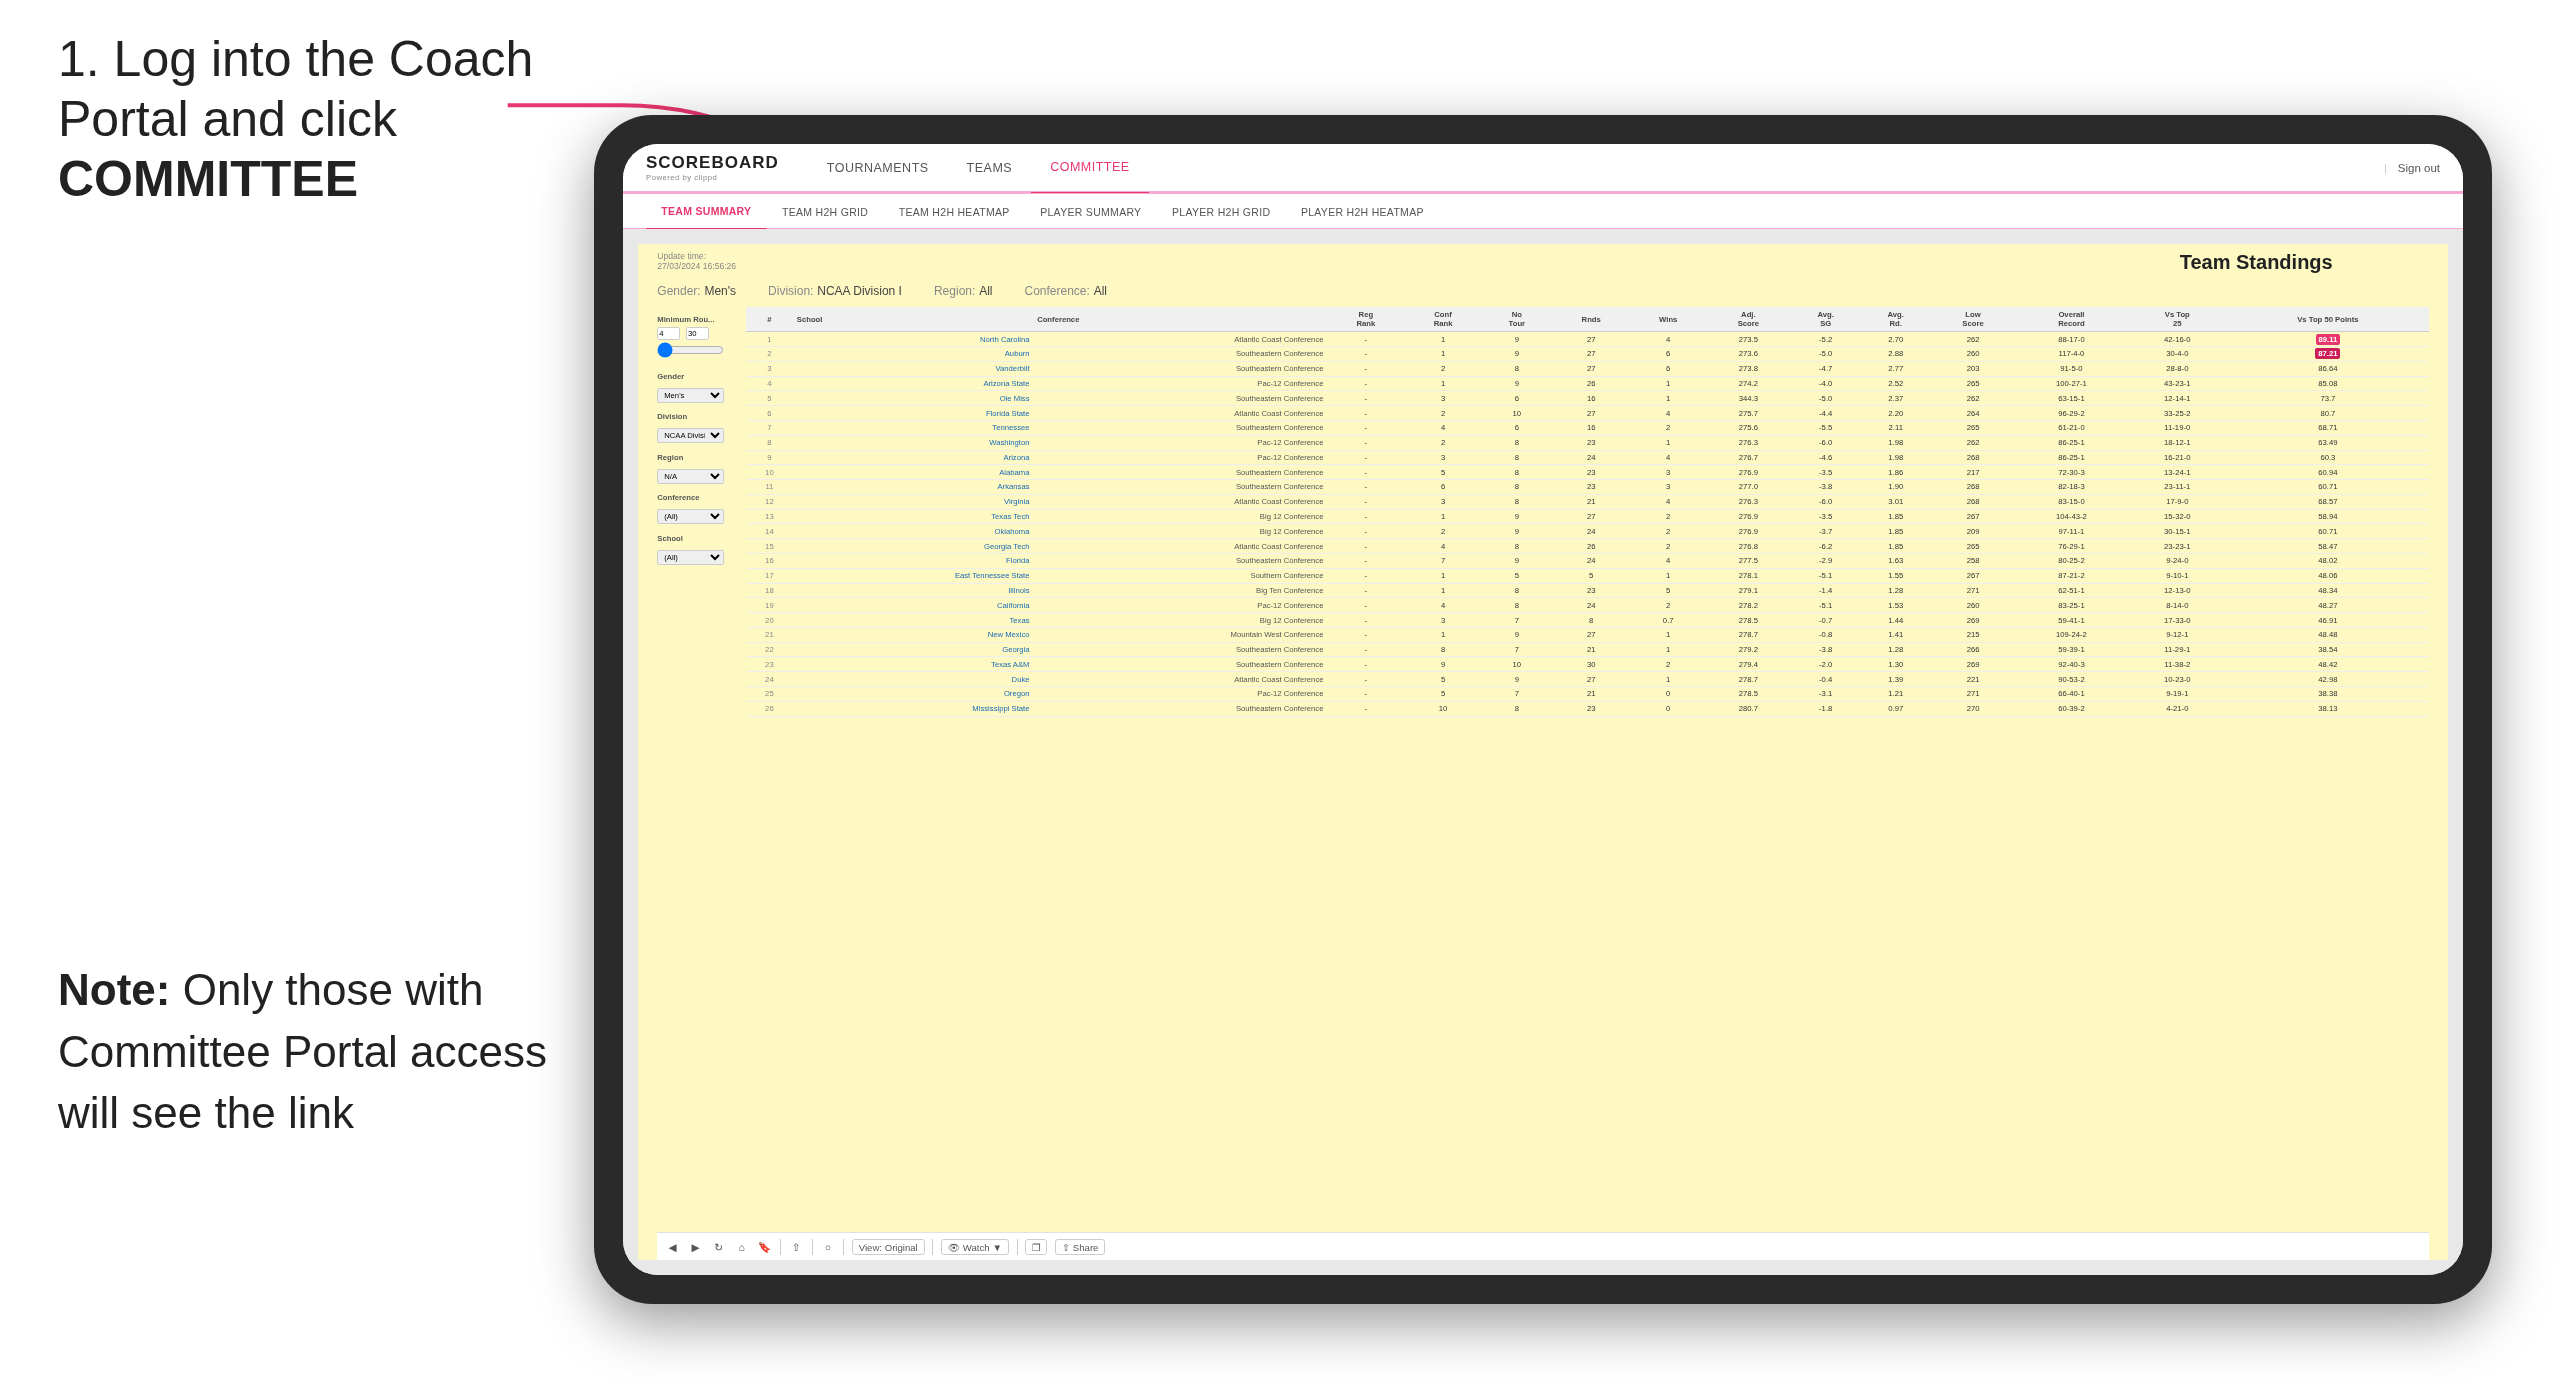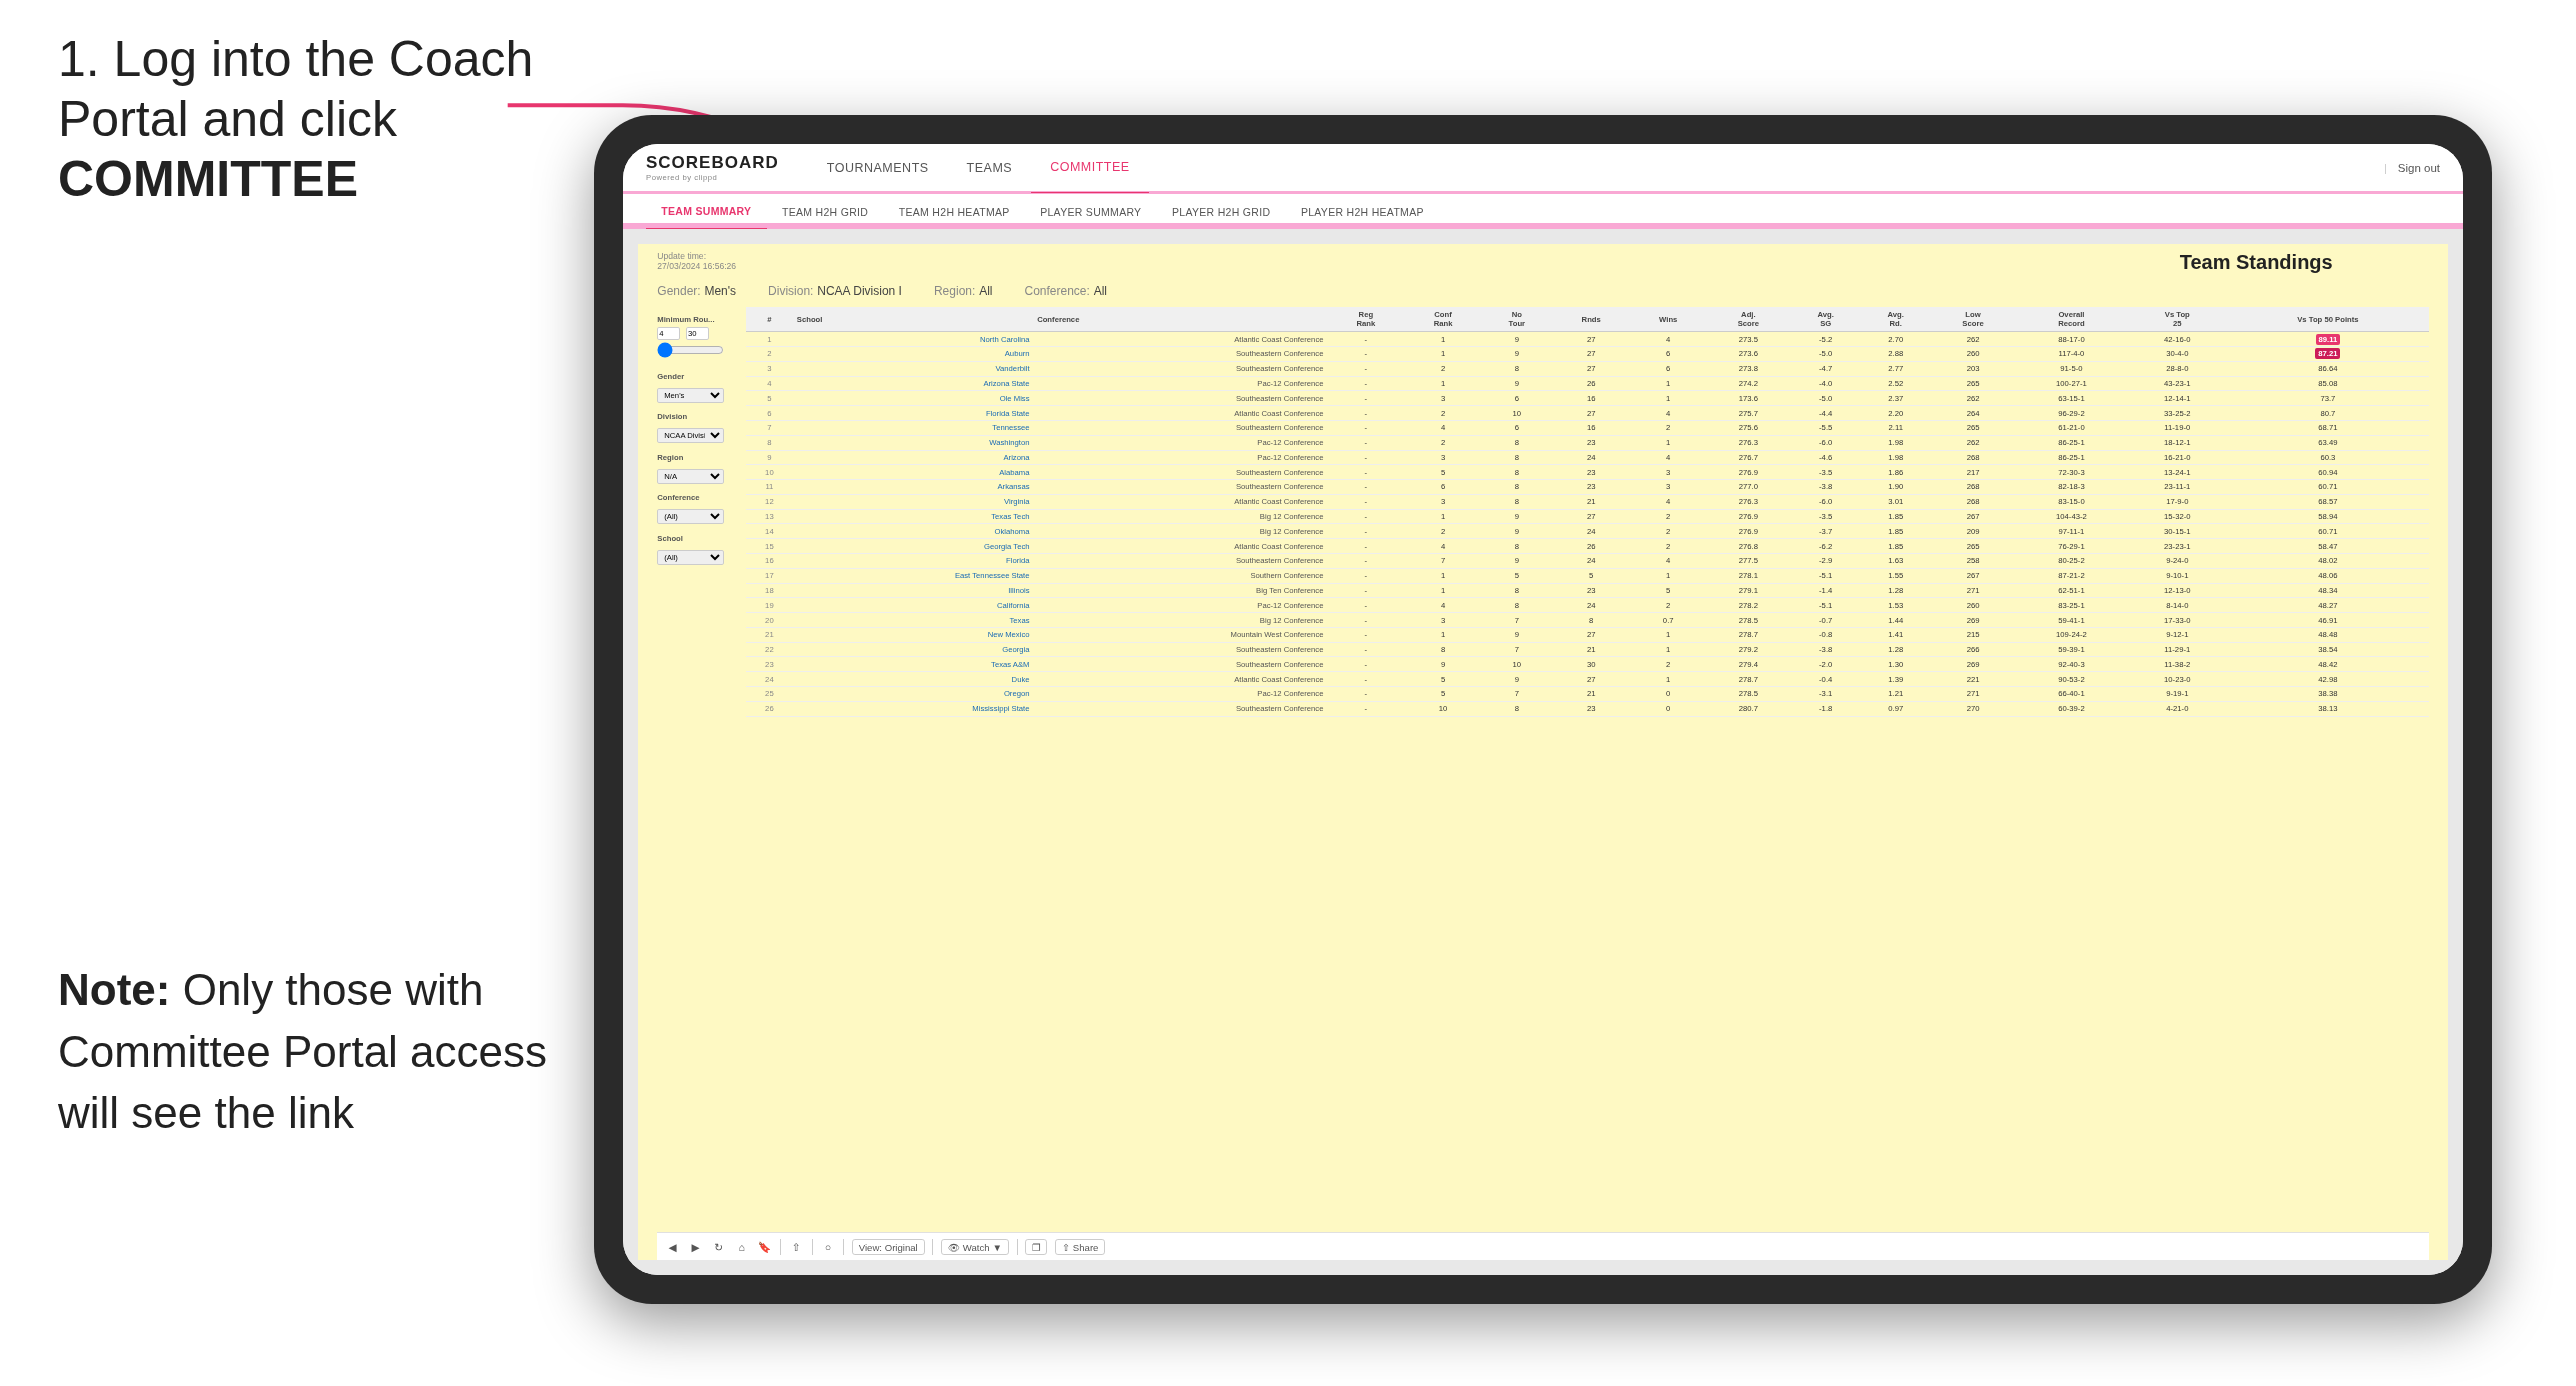--- a/index.html
+++ b/index.html
@@ -136,21 +136,21 @@
 
     .nav-divider {
       color: #ccc;
       margin-right: 7.7px;
     }
 
     
     .sub-nav {
       display: flex;
       background: #ffffff;
-      border-bottom: 6px solid #f9a8d4;
+      border-bottom: 1px solid #f9a8d4;
       padding: 0 23px;
       height: 35px;
       flex-shrink: 0;
     }
 
     .sub-nav-item {
       padding: 0 15.3px;
       height: 35px;
       display: flex;
       align-items: center;
@@ -622,21 +622,21 @@
     </tr>
                     <tr>
       <td class="rank-num">5</td>
       <td class="left-align school-name">Ole Miss</td>
       <td class="left-align conf-name">Southeastern Conference</td>
       <td>-</td>
       <td>3</td>
       <td>6</td>
       <td>16</td>
       <td>1</td>
-      <td>173.6</td>
+      <td>344.3</td>
       <td>-5.0</td>
       <td>2.37</td>
       <td>262</td>
       <td>63-15-1</td>
       <td>12-14-1</td>
       <td><span class="">73.7</span></td>
     </tr>
                     <tr>
       <td class="rank-num">6</td>
       <td class="left-align school-name">Florida State</td>

